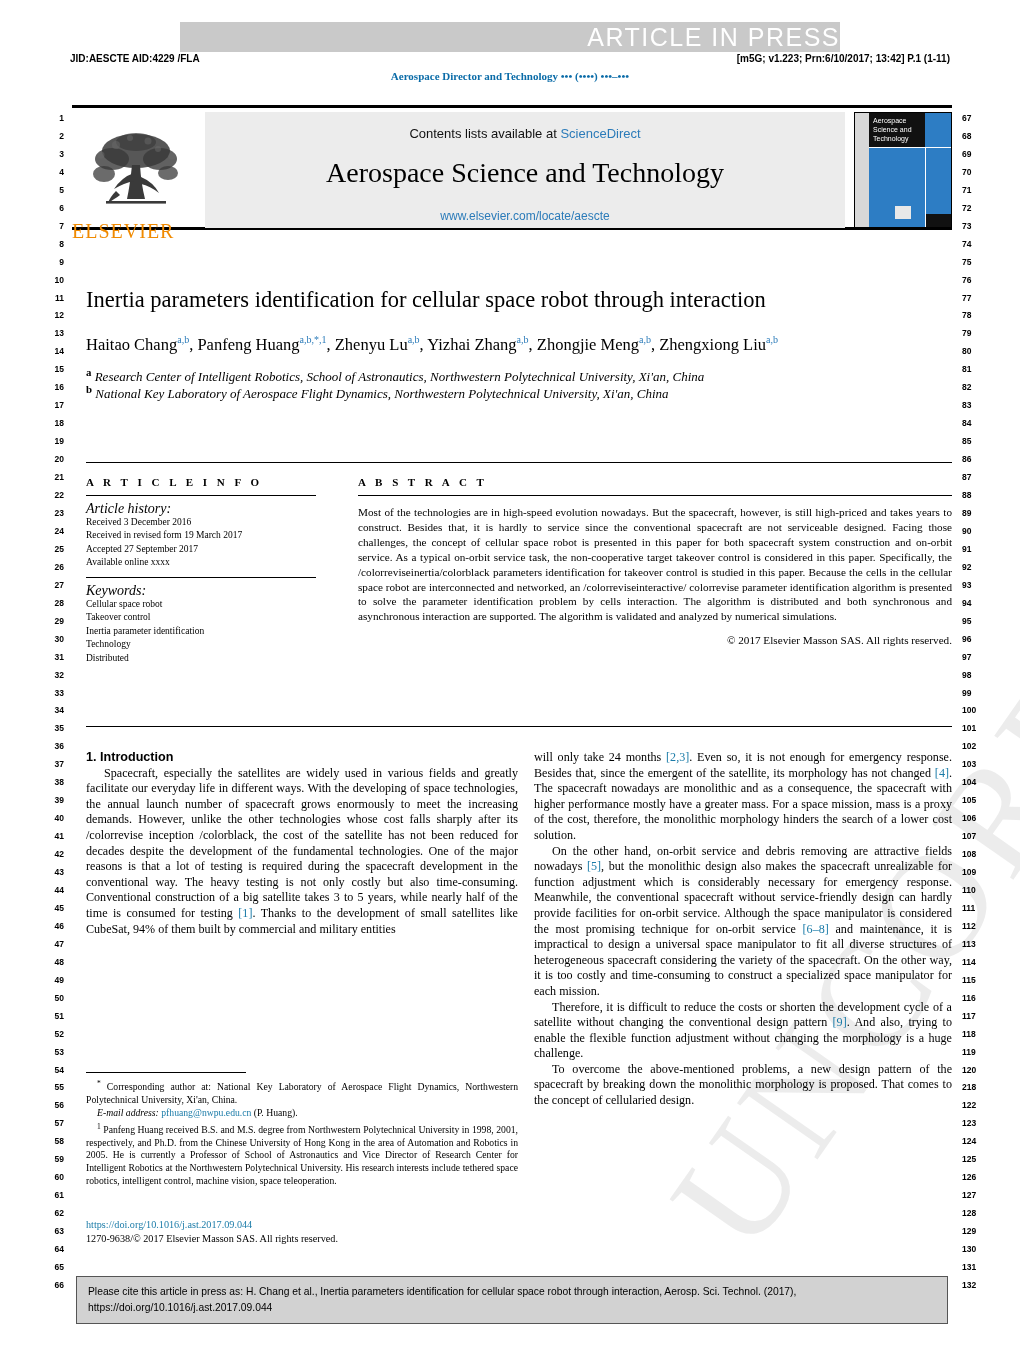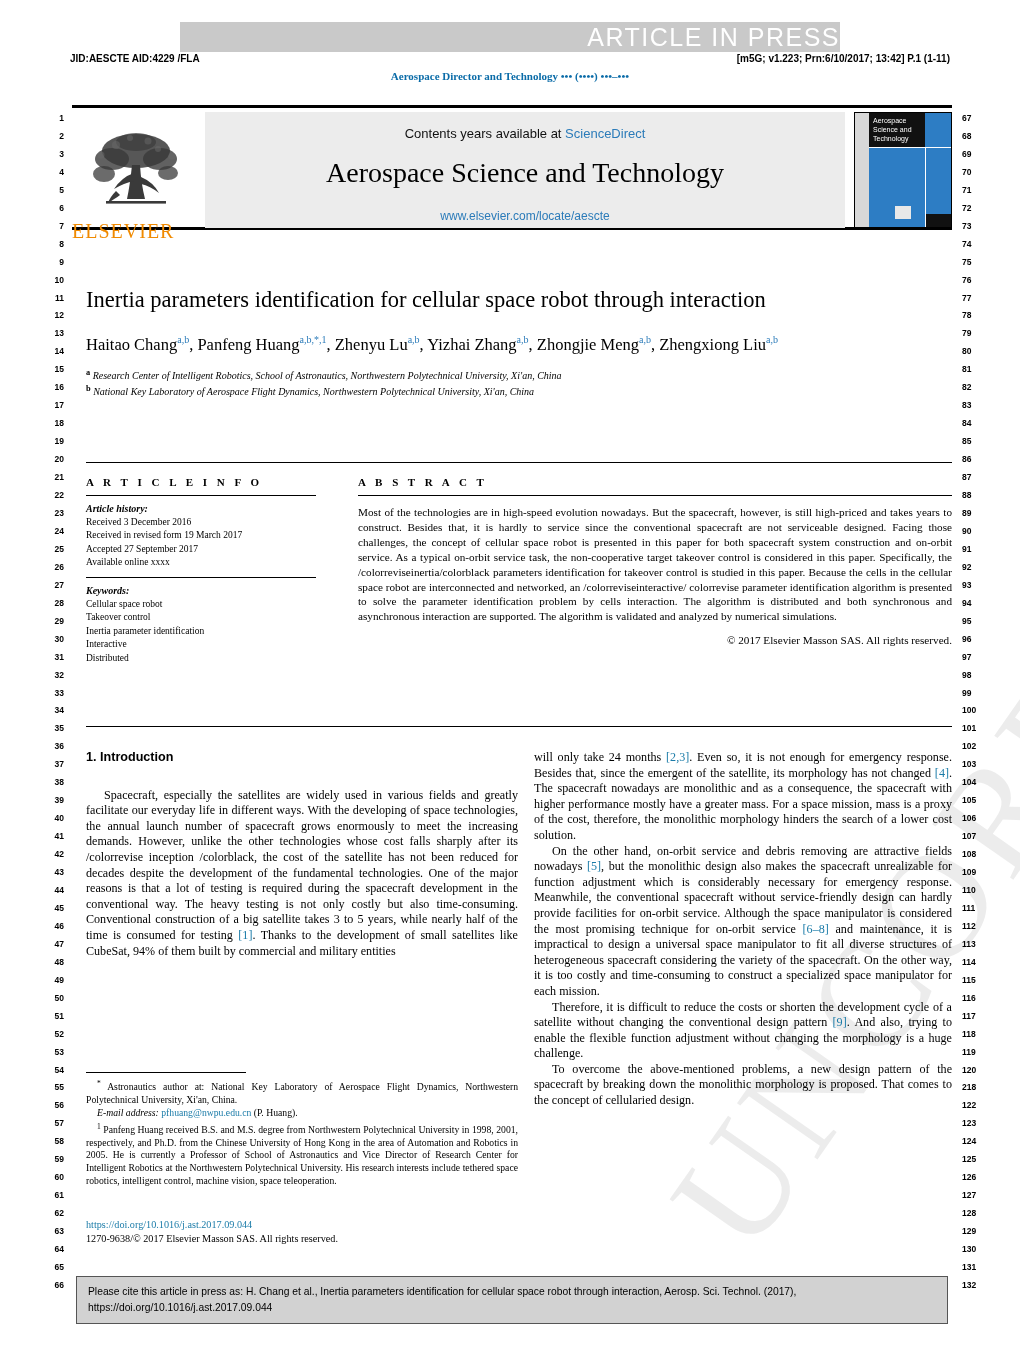--- a/index.html
+++ b/index.html
@@ -153,21 +153,21 @@
     font-size: 16.5px;
     line-height: 23px;
     margin-top: 14px;
     color: #000;
   }
   .authors sup { color: #2b7bb9; font-size: 10px; }
   .affils { margin-top: 10px; }
   .affil {
     font-family: "Liberation Serif", serif;
     font-style: italic;
-    font-size: 10px;
+    font-size: 13px;
     line-height: 13px;
     color: #000;
   }
   .affil sup { font-style: normal; font-weight: bold; }
 
   
   .rule-top {
     position: absolute; left: 86px; top: 462px;
     width: 866px; height: 0; border-top: 1.4px solid #000;
   }
@@ -180,22 +180,22 @@
     font-family: "Liberation Serif", serif;
     font-size: 11px;
     font-weight: bold;
     letter-spacing: 3.5px;
   }
 
   .info-col { position: absolute; left: 86px; top: 476px; width: 250px; }
   .info-rule { border-top: 1.4px solid #000; margin: 7px 0 6px 0; width: 230px; }
   .info-sub {
     font-family: "Liberation Serif", serif;
-    font-style: italic; font-weight: bold;
-    font-size: 10px; line-height: 13.6px;
+    font-style: italic; font-weight: normal;
+    font-size: 14px; line-height: 13.6px;
   }
   .info-line {
     font-family: "Liberation Serif", serif;
     font-size: 9.5px; line-height: 13.6px;
   }
 
   .abs-col { position: absolute; left: 358px; top: 476px; width: 594px; }
   .abs-rule { border-top: 1.4px solid #000; margin: 7px 0 9px 0; width: 594px; }
   .abs-text {
     font-family: "Liberation Serif", serif;
@@ -219,21 +219,20 @@
     line-height: 15.6px;
     text-align: justify;
     color: #000;
   }
   .col.left  { left: 86px;  top: 750px; width: 432px; }
   .col.right { left: 534px; top: 750px; width: 418px; }
   .sec-title {
     font-family: "Liberation Sans", sans-serif;
     font-size: 12.6px;
     font-weight: bold;
-    margin-bottom: 22px;
   }
   .para { margin: 0; text-indent: 18px; }
   .ref { color: #1a7ba8; }
 
   
   .footnote-rule {
     position: absolute; left: 86px; top: 1072px;
     width: 160px; border-top: 1px solid #000;
   }
   .footnotes {
@@ -459,21 +458,21 @@
           <circle cx="86" cy="27" r="3.5"></circle>
         <circle cx="44" cy="9" r="3"></circle>
           <circle cx="72" cy="20" r="3"></circle>
       </g>
     </svg>
     <div class="elsevier-word">ELSEVIER</div>
   </div>
 
   <div class="contents-box">
     <div class="contents-line">
-      <span>Contents years available at </span><span class="sd">ScienceDirect</span>
+      <span>Contents lists available at </span><span class="sd">ScienceDirect</span>
     </div>
     <div class="journal-title">Aerospace Science and Technology</div>
     <div class="journal-url">www.elsevier.com/locate/aescte</div>
   </div>
 
   <div class="cover-thumb">
     <div class="cover-spine"></div>
     <div class="cover-black"></div>
     <div class="cover-blue1"></div>
     <div class="cover-blue2"></div>
@@ -502,21 +501,21 @@
   <div class="info-sub">Article history:</div>
   <div class="info-line">Received 3 December 2016</div>
   <div class="info-line">Received in revised form 19 March 2017</div>
   <div class="info-line">Accepted 27 September 2017</div>
   <div class="info-line">Available online xxxx</div>
   <div class="info-rule"></div>
   <div class="info-sub">Keywords:</div>
   <div class="info-line">Cellular space robot</div>
   <div class="info-line">Takeover control</div>
   <div class="info-line">Inertia parameter identification</div>
-  <div class="info-line">Interactive</div>
+  <div class="info-line">Technology</div>
   <div class="info-line">Distributed</div>
 </div>
 
 <div class="abs-col">
   <div class="sec-head">A B S T R A C T</div>
   <div class="abs-rule"></div>
   <div class="abs-text">Most of the technologies are in high-speed evolution nowadays. But the spacecraft, however, is still high-priced and takes years to construct. Besides that, it is hardly to service since the conventional spacecraft are not serviceable designed. Facing those challenges, the concept of cellular space robot is presented in this paper for both spacecraft system construction and on-orbit service. As a typical on-orbit service task, the non-cooperative target takeover control is considered in this paper. Specifically, the /colorreviseinertia/colorblack parameters identification for takeover control is studied in this paper. Because the cells in the cellular space robot are interconnected and networked, an /colorreviseinteractive/ colorrevise parameter identification algorithm is presented to solve the parameter identification problem by cells interaction. The algorithm is distributed and both synchronous and asynchronous interaction are supported. The algorithm is validated and analyzed by numerical simulations.</div>
   <div class="abs-copy">© 2017 Elsevier Masson SAS. All rights reserved.</div>
 </div>
 
@@ -528,21 +527,21 @@
 <div class="col right">
   <p class="para" style="text-indent:0">will only take 24 months <span class="ref">[2,3]</span>. Even so, it is not enough for emergency response. Besides that, since the emergent of the satellite, its morphology has not changed <span class="ref">[4]</span>. The spacecraft nowadays are monolithic and as a consequence, the spacecraft with higher performance mostly have a greater mass. For a space mission, mass is a proxy of the cost, therefore, the monolithic morphology hinders the search of a lower cost solution.</p>
   <p class="para">On the other hand, on-orbit service and debris removing are attractive fields nowadays <span class="ref">[5]</span>, but the monolithic design also makes the spacecraft unrealizable for function adjustment which is considerably necessary for emergency response. Meanwhile, the conventional spacecraft without service-friendly design can hardly provide facilities for on-orbit service. Although the space manipulator is considered the most promising technique for on-orbit service <span class="ref">[6–8]</span> and maintenance, it is impractical to design a universal space manipulator to fit all diverse structures of heterogeneous spacecraft considering the variety of the spacecraft. On the other way, it is too costly and time-consuming to construct a specialized space manipulator for each mission.</p>
   <p class="para">Therefore, it is difficult to reduce the costs or shorten the development cycle of a satellite without changing the conventional design pattern <span class="ref">[9]</span>. And also, trying to enable the flexible function adjustment without changing the morphology is a huge challenge.</p>
   <p class="para">To overcome the above-mentioned problems, a new design pattern of the spacecraft by breaking down the monolithic morphology is proposed. That comes to the concept of cellularied design.</p>
 </div>
 
 <div class="footnote-rule"></div>
 <div class="footnotes">
   <div class="fn-item">
-    <sup>*</sup> <span>Astronautics author at: National Key Laboratory of Aerospace Flight Dynamics, Northwestern Polytechnical University, Xi'an, China.</span>
+    <sup>*</sup> <span>Corresponding author at: National Key Laboratory of Aerospace Flight Dynamics, Northwestern Polytechnical University, Xi'an, China.</span>
   </div>
   <div class="fn-item">
     <span class="fn-email">E-mail address:</span>
     <span class="fn-link">pfhuang@nwpu.edu.cn</span>
     <span>(P. Huang).</span>
   </div>
   <div class="fn-item">
     <sup>1</sup> <span>Panfeng Huang received B.S. and M.S. degree from Northwestern Polytechnical University in 1998, 2001, respectively, and Ph.D. from the Chinese University of Hong Kong in the area of Automation and Robotics in 2005. He is currently a Professor of School of Astronautics and Vice Director of Research Center for Intelligent Robotics at the Northwestern Polytechnical University. His research interests include tethered space robotics, intelligent control, machine vision, space teleoperation.</span>
   </div>
 </div>

